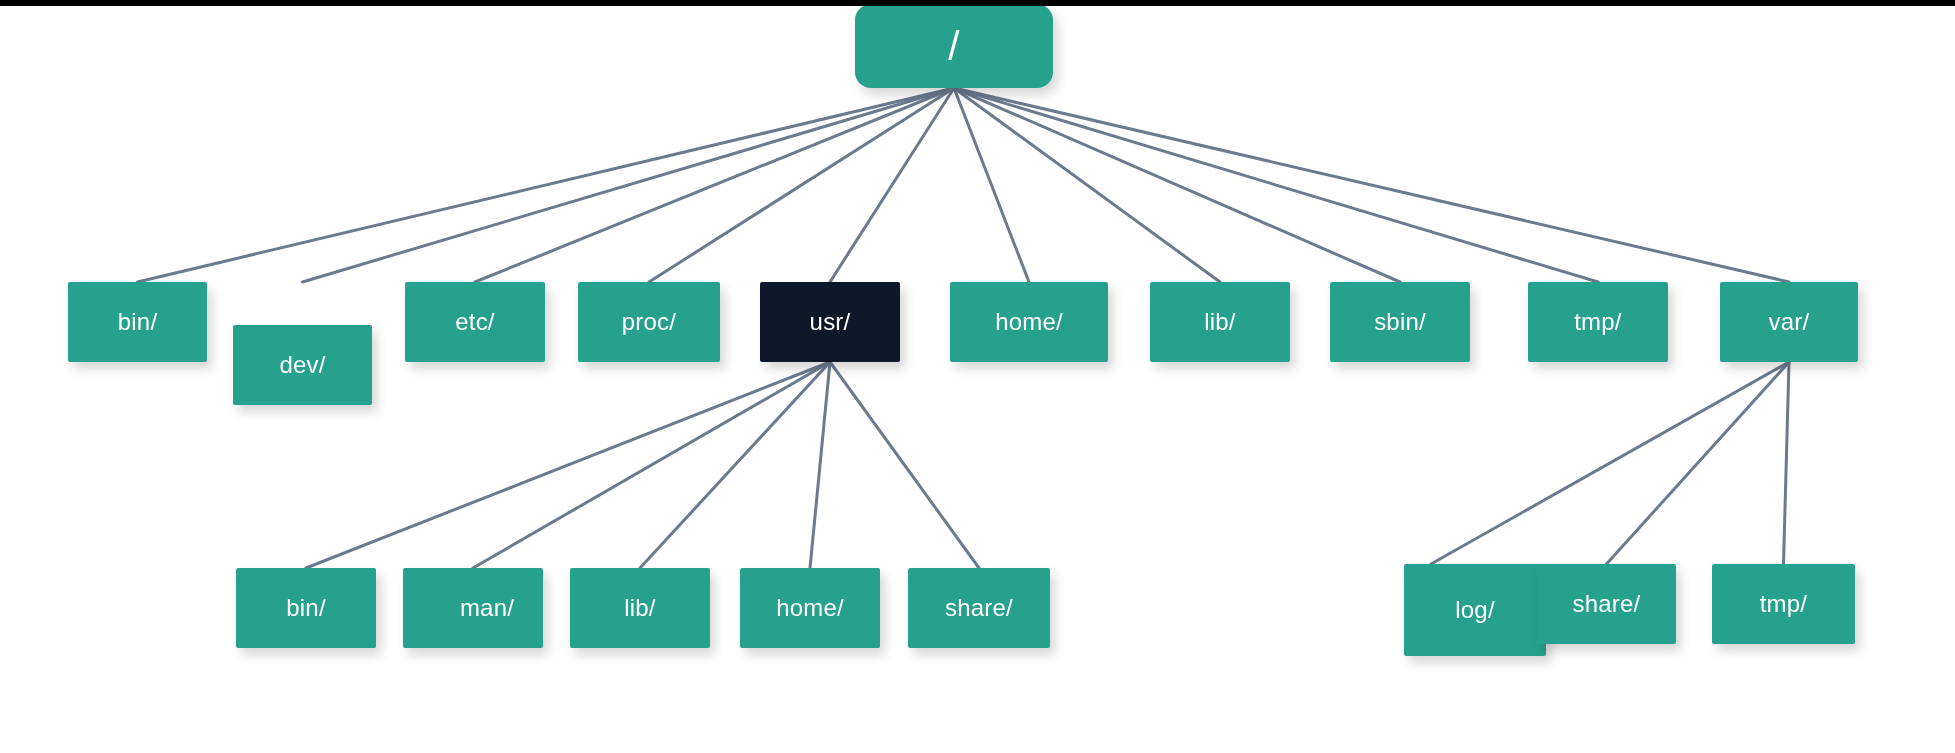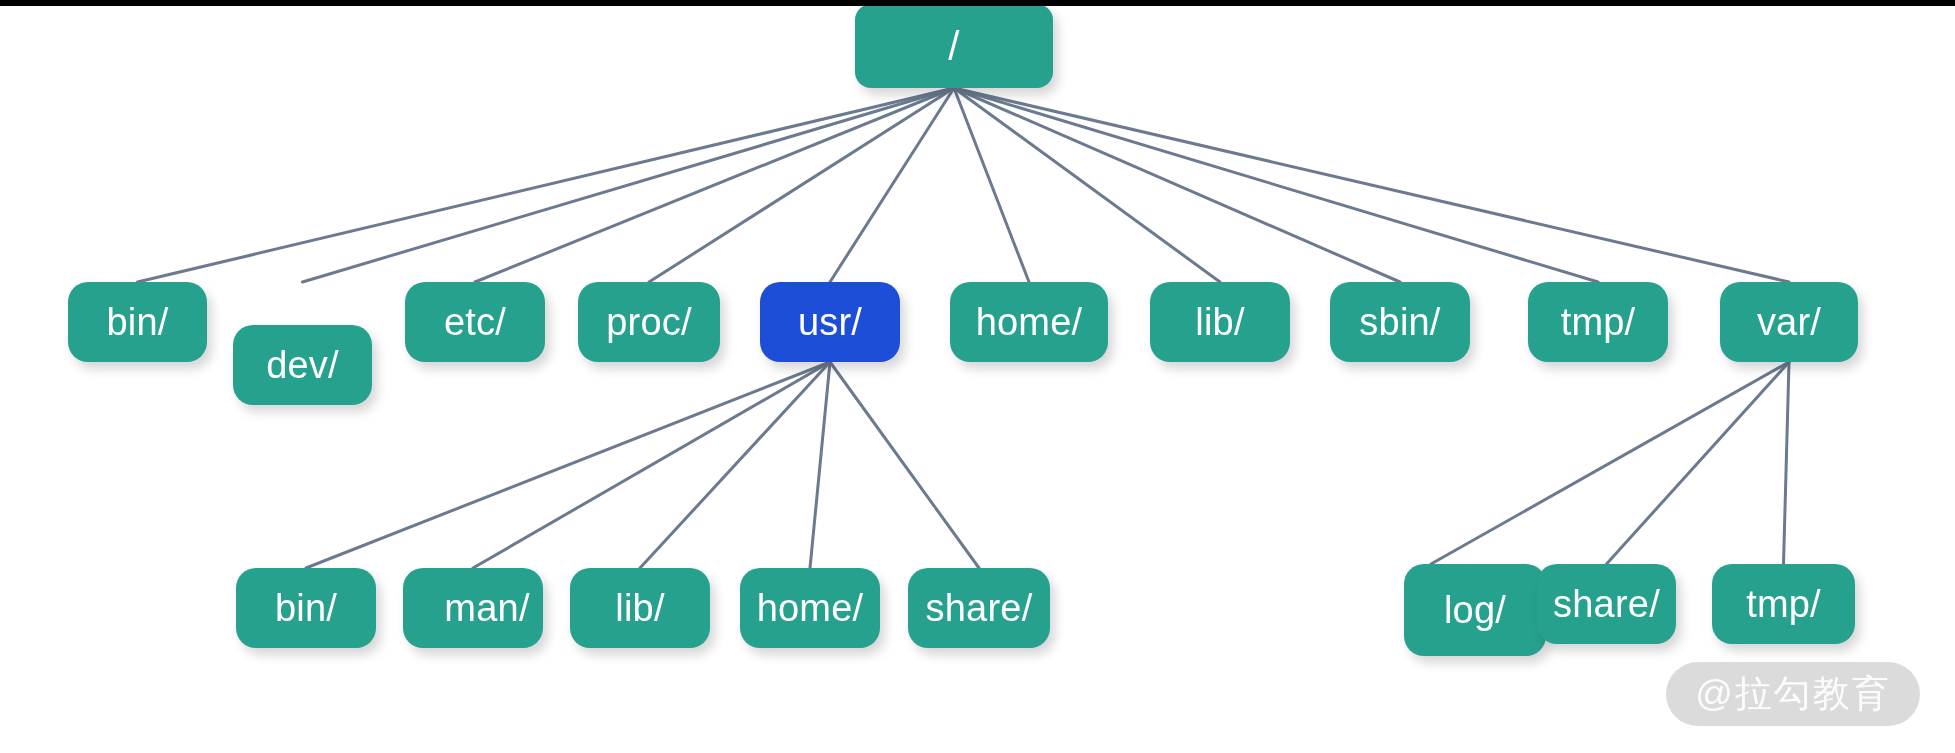--- a/index.html
+++ b/index.html
@@ -47,23 +47,23 @@
 
   .node {
     position: absolute;
     z-index: 10;
     box-sizing: border-box;
     display: flex;
     align-items: center;
     justify-content: center;
     background: #26a18d;
     color: #ffffff;
-    border-radius: 20px;
+    border-radius: 2px;
     box-shadow: 5px 7px 11px rgba(0, 0, 0, 0.16);
-    font-size: 38px;
+    font-size: 24px;
     font-weight: 400;
     letter-spacing: 0.2px;
     line-height: 1;
     white-space: nowrap;
     user-select: none;
   }
 
   .node.root {
     border-radius: 16px;
     font-size: 40px;
@@ -122,21 +122,21 @@
       </div>
       <div class="node" style="left: 233px; top: 282px; width: 139px; height: 80px; background: rgb(38, 161, 141); color: rgb(255, 255, 255); margin-top: 43px;">
         <span>dev/</span>
       </div>
       <div class="node" style="left: 405px; top: 282px; width: 140px; height: 80px; background: rgb(38, 161, 141); color: rgb(255, 255, 255);">
         <span>etc/</span>
       </div>
       <div class="node" style="left: 578px; top: 282px; width: 142px; height: 80px; background: rgb(38, 161, 141); color: rgb(255, 255, 255);">
         <span>proc/</span>
       </div>
-      <div class="node" style="left: 760px; top: 282px; width: 140px; height: 80px; background: #1d4ed8; color: rgb(255, 255, 255); text-align: center;">
+      <div class="node" style="left: 760px; top: 282px; width: 140px; height: 80px; background: #0f172a; color: rgb(255, 255, 255); text-align: center;">
         <span>usr/</span>
       </div>
       <div class="node" style="left: 950px; top: 282px; width: 158px; height: 80px; background: rgb(38, 161, 141); color: rgb(255, 255, 255);">
         <span>home/</span>
       </div>
       <div class="node" style="left: 1150px; top: 282px; width: 140px; height: 80px; background: rgb(38, 161, 141); color: rgb(255, 255, 255);">
         <span>lib/</span>
       </div>
       <div class="node" style="left: 1330px; top: 282px; width: 140px; height: 80px; background: rgb(38, 161, 141); color: rgb(255, 255, 255); text-align: center;">
         <span>sbin/</span>
@@ -166,17 +166,14 @@
         <span>log/</span>
       </div>
       <div class="node" style="left: 1537px; top: 564px; width: 139px; height: 80px; background: rgb(38, 161, 141); color: rgb(255, 255, 255);">
         <span>share/</span>
       </div>
       <div class="node" style="left: 1712px; top: 564px; width: 143px; height: 80px; background: rgb(38, 161, 141); color: rgb(255, 255, 255);">
         <span>tmp/</span>
       </div>
     </div>
 
-  <div id="watermark" style="left: 1666px; top: 662px; width: 254px; height: 64px;">
-    <span>@拉勾教育</span>
-  </div>
 
 </div>
 
 </body></html>

